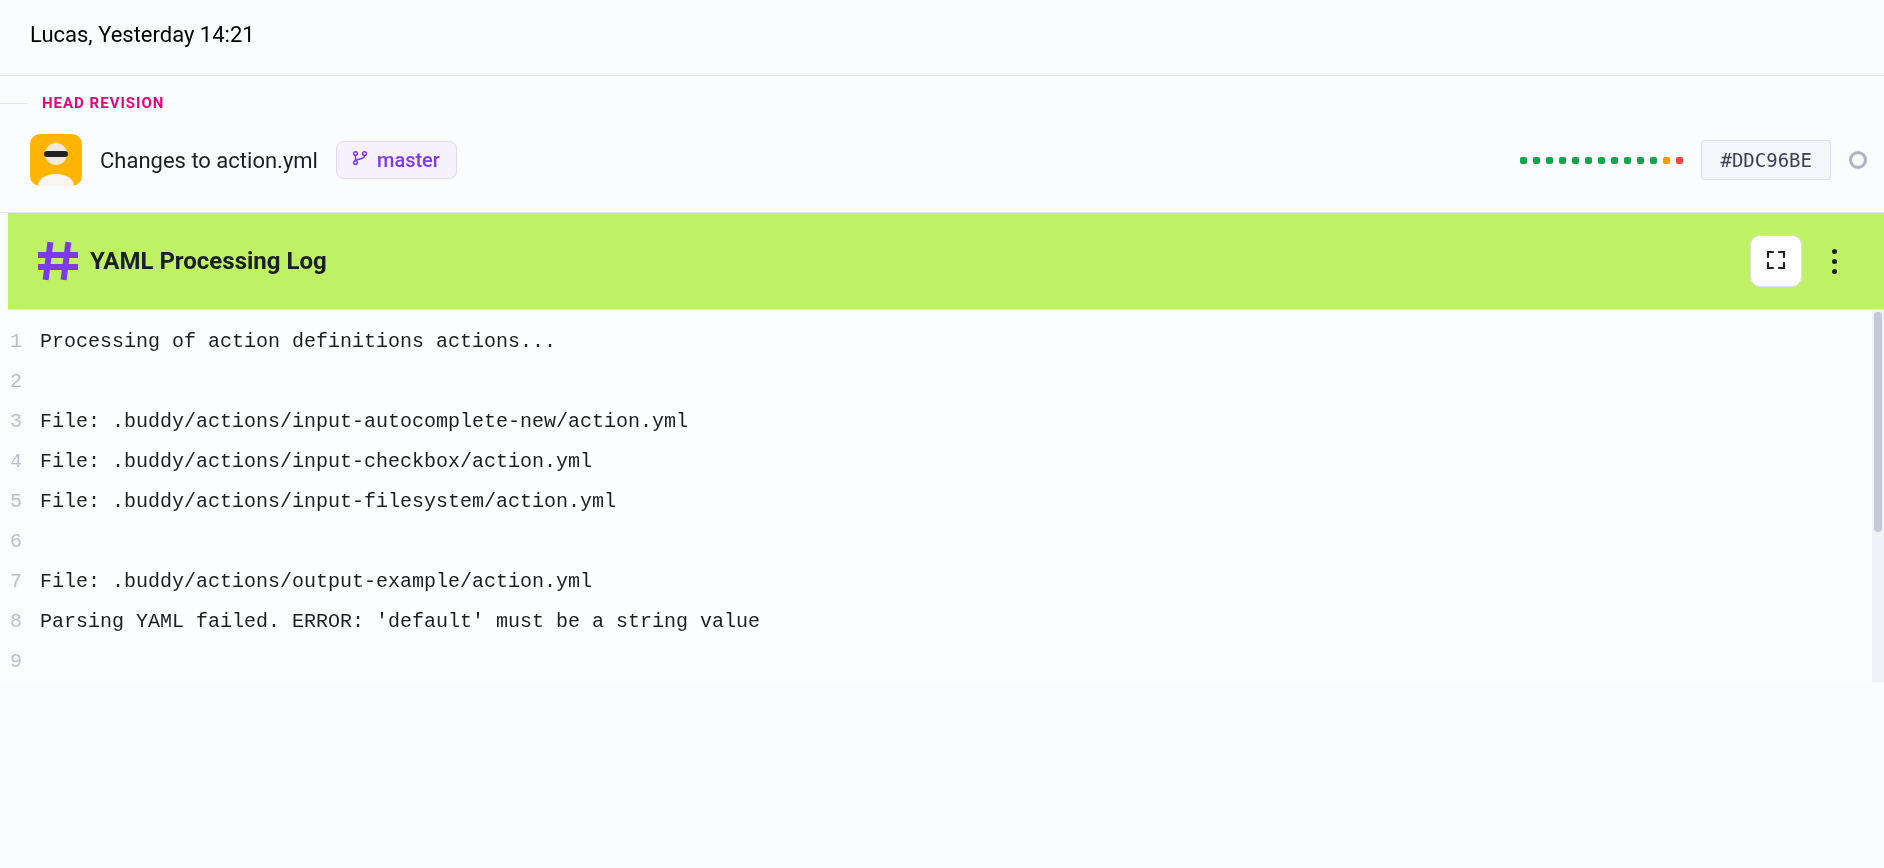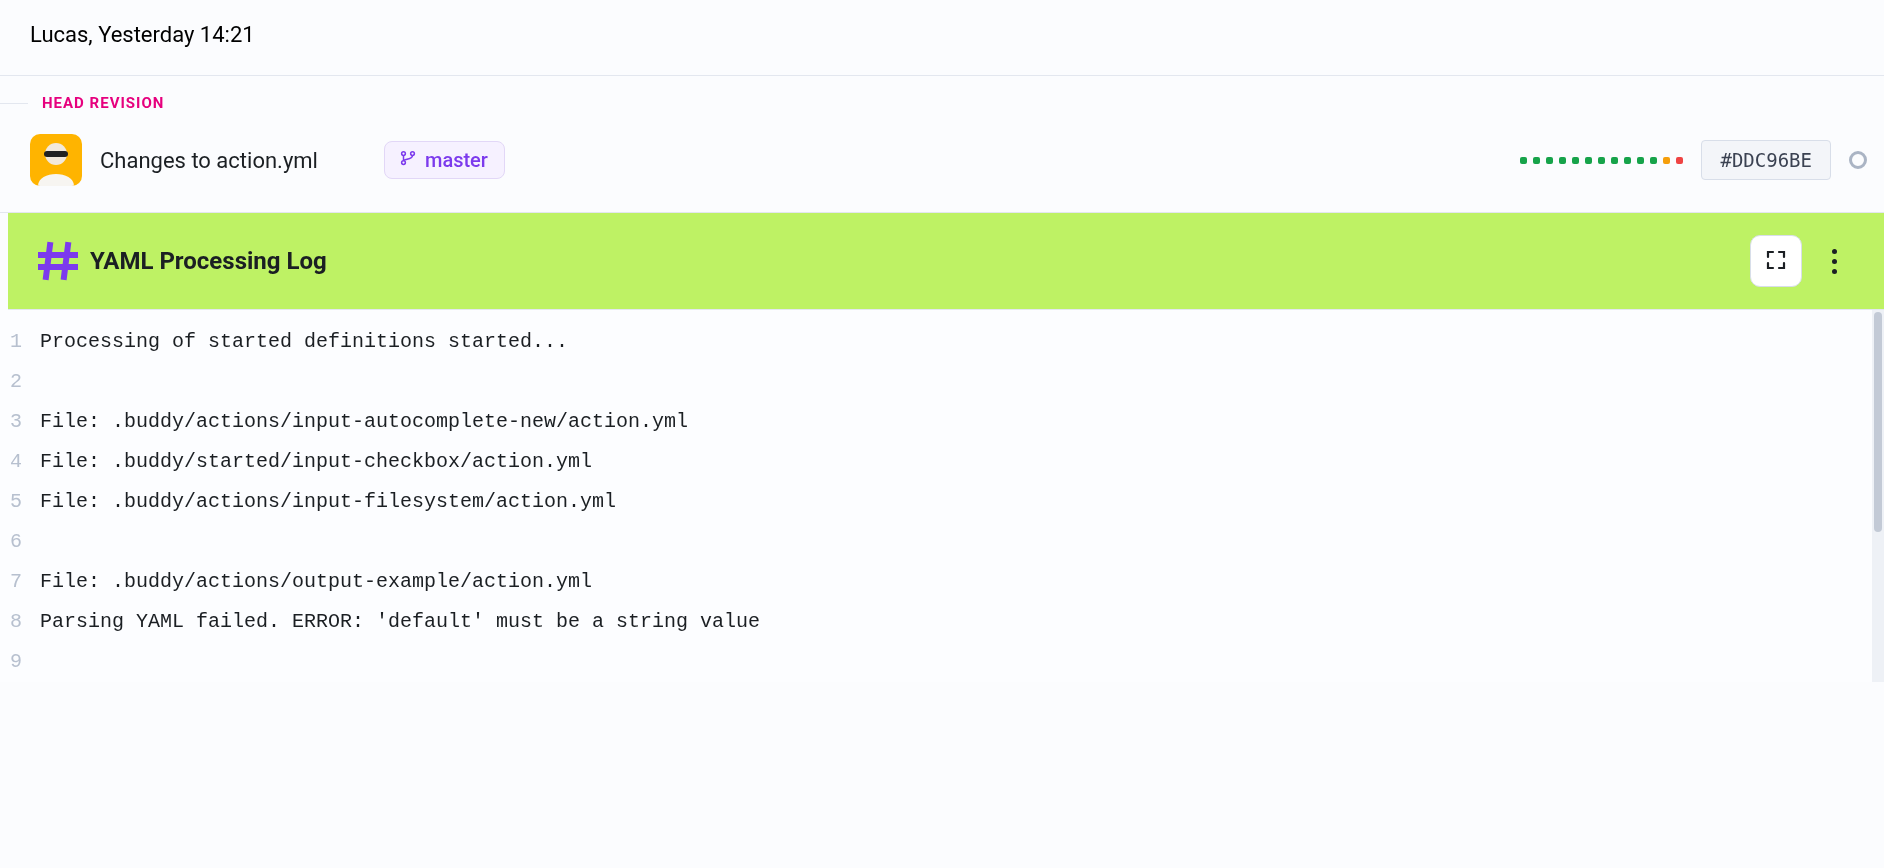--- a/index.html
+++ b/index.html
@@ -75,21 +75,20 @@
     align-items: center;
     gap: 8px;
     padding: 6px 16px 6px 14px;
     border: 1px solid #e2d7f7;
     background: #f6f1ff;
     color: #7c3aed;
     border-radius: 8px;
     font-size: 20px;
     font-weight: 500;
     flex: 0 0 auto;
-    margin-left: 48px;
   }
   .branch-pill svg { width: 18px; height: 18px; flex: 0 0 auto; }
 
   .commit-spacer { flex: 1 1 auto; }
 
   .dots-strip { display: flex; gap: 6px; align-items: center; }
   .dot { width: 7px; height: 7px; border-radius: 2px; }
 
   .sha-pill {
     display: inline-flex;
@@ -268,22 +267,22 @@
     <span class="kebab-dot"></span>
     <span class="kebab-dot"></span>
     <span class="kebab-dot"></span>
   </button>
 </div>
 
 <div class="log-body" id="log-body">
   <div class="log-scrollbar">
     <div class="log-thumb"></div>
   </div>
-<div class="log-line"><span class="gutter">1</span><span class="log-text">Processing of started definitions started...</span></div>
+<div class="log-line"><span class="gutter">1</span><span class="log-text">Processing of action definitions actions...</span></div>
     <div class="log-line"><span class="gutter">2</span></div>
     <div class="log-line"><span class="gutter">3</span><span class="log-text">File: .buddy/actions/input-autocomplete-new/action.yml</span></div>
-    <div class="log-line"><span class="gutter">4</span><span class="log-text">File: .buddy/started/input-checkbox/action.yml</span></div>
+    <div class="log-line"><span class="gutter">4</span><span class="log-text">File: .buddy/actions/input-checkbox/action.yml</span></div>
     <div class="log-line"><span class="gutter">5</span><span class="log-text">File: .buddy/actions/input-filesystem/action.yml</span></div>
     <div class="log-line"><span class="gutter">6</span></div>
     <div class="log-line"><span class="gutter">7</span><span class="log-text">File: .buddy/actions/output-example/action.yml</span></div>
     <div class="log-line"><span class="gutter">8</span><span class="log-text">Parsing YAML failed. ERROR: 'default' must be a string value</span></div>
     <div class="log-line"><span class="gutter">9</span></div>
   </div>
 
 </body></html>

